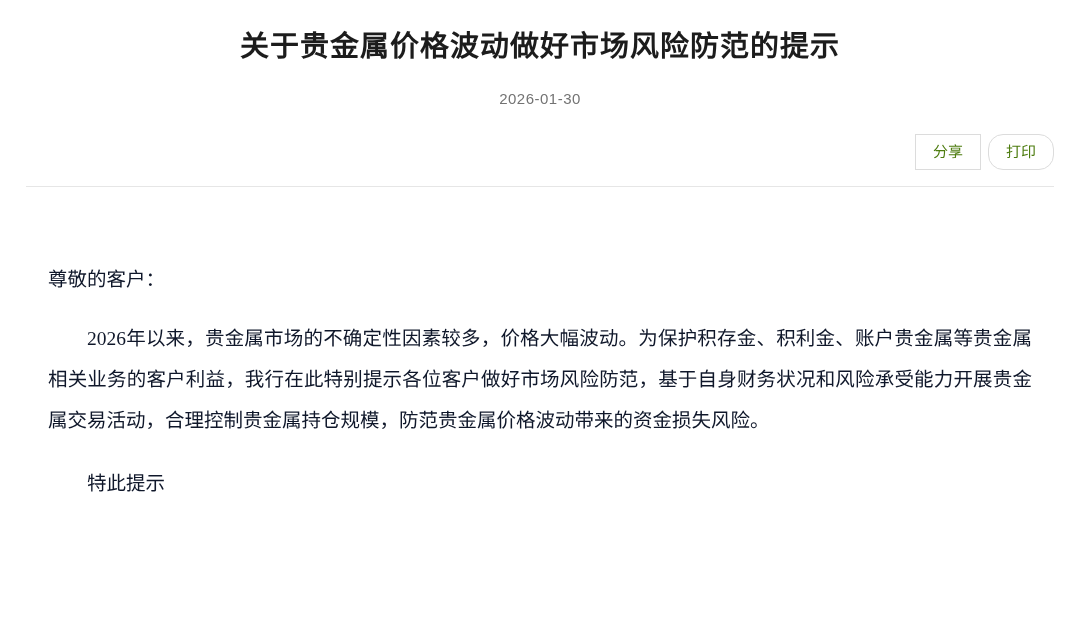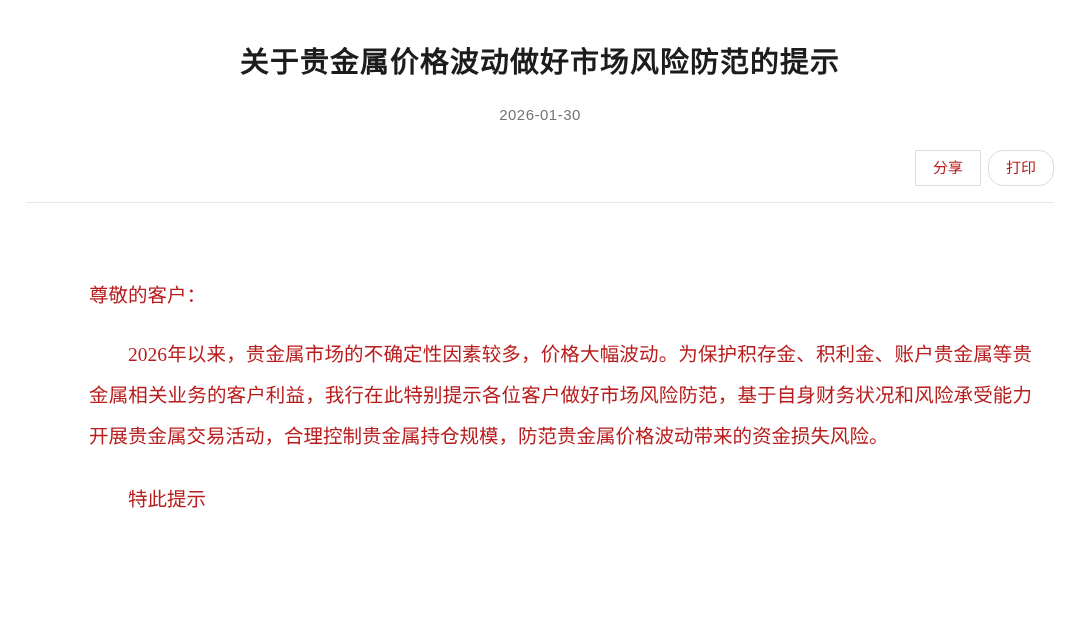--- a/index.html
+++ b/index.html
@@ -22,21 +22,21 @@
   }
 
   
   .doc-title {
     text-align: center;
     font-family: "Liberation Sans", "DejaVu Sans", sans-serif;
     font-weight: bold;
     font-size: 29px;
     letter-spacing: 1px;
     color: #1c1c1c;
-    margin: 16px;
+    margin: 0;
     padding-top: 28px;
     line-height: 1.3;
   }
   .doc-date {
     text-align: center;
     font-family: "Liberation Sans", "DejaVu Sans", sans-serif;
     font-size: 15px;
     color: #737373;
     margin-top: 24px;
     letter-spacing: 0.5px;
@@ -51,21 +51,21 @@
   .actions {
     position: absolute;
     right: 26px;
     top: 0;
     display: flex;
     gap: 0;
   }
   .action-btn {
     font-family: "Liberation Sans", "DejaVu Sans", sans-serif;
     font-size: 15px;
-    color: #b91c1c;
+    color: #4d7c0f;
     background: #ffffff;
     border: 1px solid #dcdcdc;
     padding: 9px 17px 10px 17px;
     line-height: 1;
     cursor: pointer;
     outline: none;
   }
   .action-btn + .action-btn {
     margin-left: 7px;
     border-radius: 15px;
@@ -76,22 +76,21 @@
     border-top: 1px solid #e6e6e6;
     height: 0;
   }
 
   
   .content {
     padding: 0 48px 0 48px;
     margin-top: 72px;
     font-size: 19.5px;
     line-height: 41px;
-    color: #b91c1c;
-    margin-left: 41px;
+    color: #0f172a;
   }
   .salutation {
     margin: 0;
   }
   .para {
     margin: 18px 0 0 0;
     text-align: justify;
     text-justify: inter-ideograph;
     text-indent: 2em;
   }

